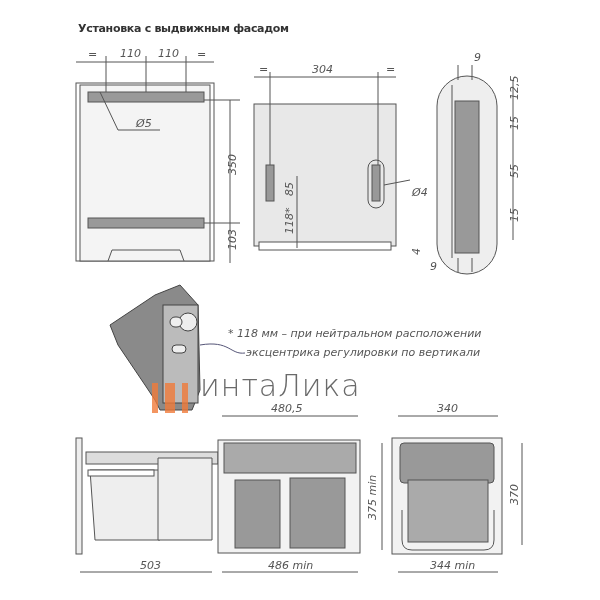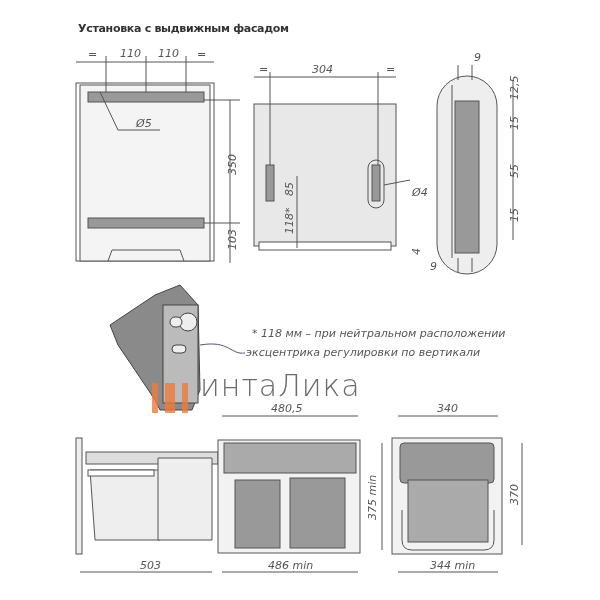--- a/index.html
+++ b/index.html
@@ -122,15 +122,15 @@
     <path d="M402 510 L402 540 Q402 550 412 550 L484 550 Q494 550 494 540 L494 510"></path>
     <line x1="398" y1="416" x2="498" y2="416"></line>
     <line x1="398" y1="572" x2="498" y2="572"></line>
     <line x1="522" y1="443" x2="522" y2="545"></line>
   </g>
   <text class="dim" x="437" y="412">340</text>
   <text class="dim" x="430" y="569" font-size="12">344 min</text>
   <text class="dim" transform="translate(518,505) rotate(-90)" font-size="12">370</text>
 </svg>
 
-<div class="note" style="left:252px;top:327px;text-align:center;">* 118 мм – при нейтральном расположении</div>
+<div class="note" style="left:228px;top:327px;text-align:center;">* 118 мм – при нейтральном расположении</div>
 <div class="note" style="left:246px;top:346px;">эксцентрика регулировки по вертикали</div>
 <div class="logo">интаЛика</div>
 
 </body></html>

